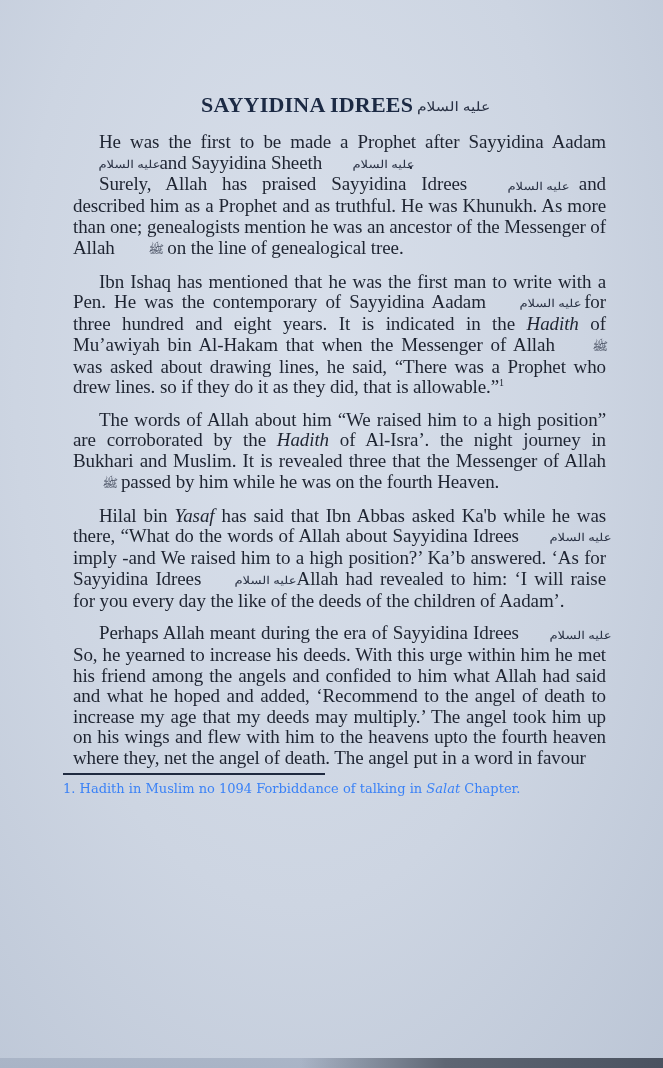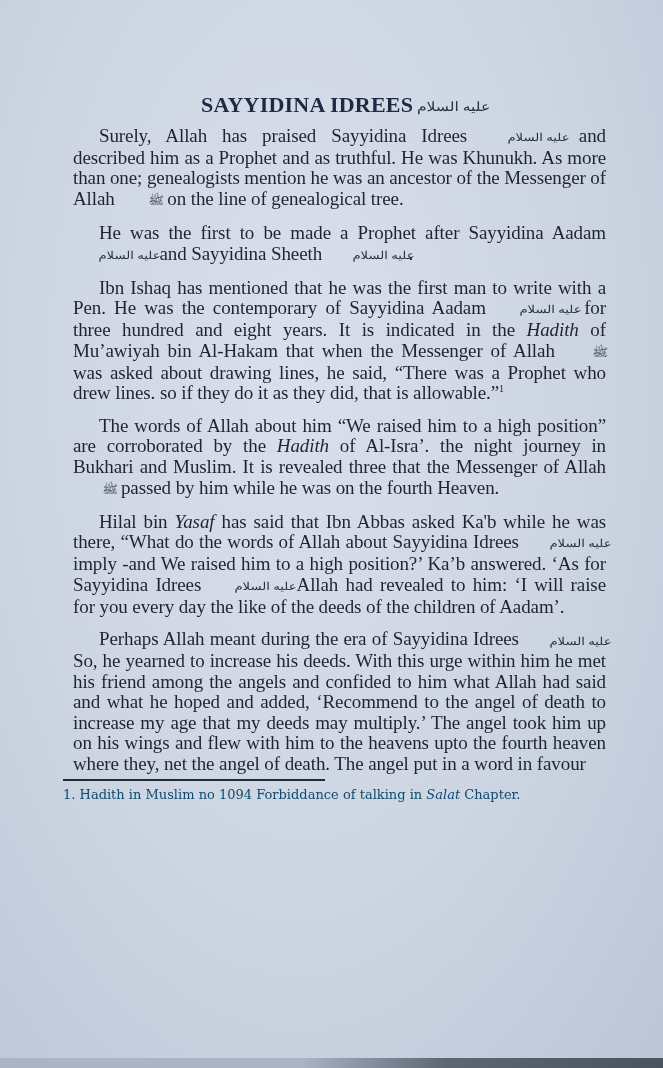--- a/index.html
+++ b/index.html
@@ -40,38 +40,38 @@
   p.para.gap { margin-top: 12px; }
   .translation { margin-left: 14px !important; text-indent: 12px !important; }
   .ref { font-size: 14px; }
   sup { font-size: 10px; line-height: 0; }
   i { }
   .rule {
     width: 262px; height: 2px; background: #1f2a40; margin: 4px 0 6px -10px;
   }
   .footnote {
     font-family: "DejaVu Serif", serif; font-size: 13px; line-height: 16px;
-    margin-left: -10px; color: #0c4a6e;
+    margin-left: -10px; color: #3b82f6;
   }
 </style>
 </head>
 <body>
 
 <div class="page"></div>
 <div class="bottom-strip"></div>
 
 <div class="content">
   <h1 class="title"><span>SAYYIDINA IDREES</span> <span class="hon">عليه السلام</span></h1>
 
 
 
 
+  <p class="para gap"><span>He was the first to be made a Prophet after Sayyidina Aadam</span> <span class="hon">عليه السلام</span> <span>and Sayyidina Sheeth</span> <span class="hon">عليه السلام</span><span>.</span></p>
+
   <p class="para"><span>Surely, Allah has praised Sayyidina Idrees</span> <span class="hon">عليه السلام</span> <span>and described him as a Prophet and as truthful. He was Khunukh. As more than one; genealogists mention he was an ancestor of the Messenger of Allah</span> <span class="hon">ﷺ</span> <span>on the line of genealogical tree.</span></p>
-
-  <p class="para gap"><span>He was the first to be made a Prophet after Sayyidina Aadam</span> <span class="hon">عليه السلام</span> <span>and Sayyidina Sheeth</span> <span class="hon">عليه السلام</span><span>.</span></p>
 
   <p class="para gap"><span>Ibn Ishaq has mentioned that he was the first man to write with a Pen. He was the contemporary of Sayyidina Aadam</span> <span class="hon">عليه السلام</span> <span>for three hundred and eight years. It is indicated in the</span> <i>Hadith</i> <span>of Mu’awiyah bin Al-Hakam that when the Messenger of Allah</span> <span class="hon">ﷺ</span> <span>was asked about drawing lines, he said, “There was a Prophet who drew lines. so if they do it as they did, that is allowable.”</span><sup>1</sup></p>
 
   <p class="para gap"><span>The words of Allah about him “We raised him to a high position” are corroborated by the</span> <i>Hadith</i> <span>of Al-Isra’. the night journey in Bukhari and Muslim. It is revealed three that the Messenger of Allah</span> <span class="hon">ﷺ</span> <span>passed by him while he was on the fourth Heaven.</span></p>
 
   <p class="para gap"><span>Hilal bin</span> <i>Yasaf</i> <span>has said that Ibn Abbas asked Ka'b while he was there, “What do the words of Allah about Sayyidina Idrees</span> <span class="hon">عليه السلام</span> <span>imply -and We raised him to a high position?’ Ka’b answered. ‘As for Sayyidina Idrees</span> <span class="hon">عليه السلام</span> <span>Allah had revealed to him: ‘I will raise for you every day the like of the deeds of the children of Aadam’.</span></p>
 
   <p class="para gap"><span>Perhaps Allah meant during the era of Sayyidina Idrees</span> <span class="hon">عليه السلام</span> <span>So, he yearned to increase his deeds. With this urge within him he met his friend among the angels and confided to him what Allah had said and what he hoped and added, ‘Recommend to the angel of death to increase my age that my deeds may multiply.’ The angel took him up on his wings and flew with him to the heavens upto the fourth heaven where they, net the angel of death. The angel put in a word in favour</span></p>
 
   <div class="rule"></div>

